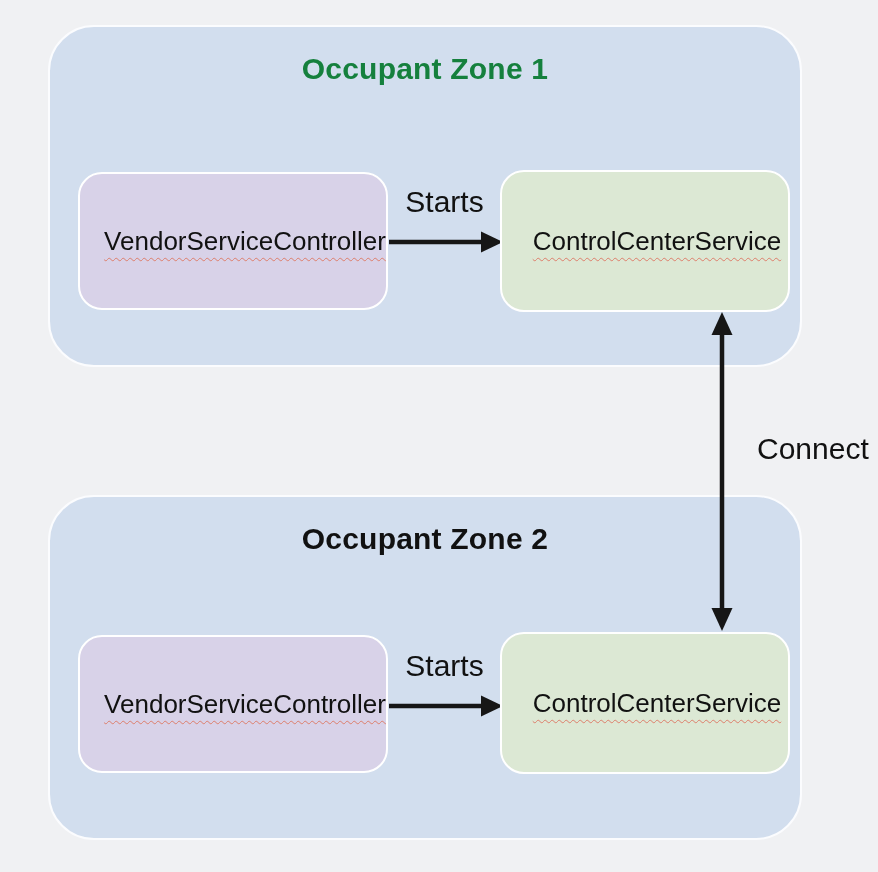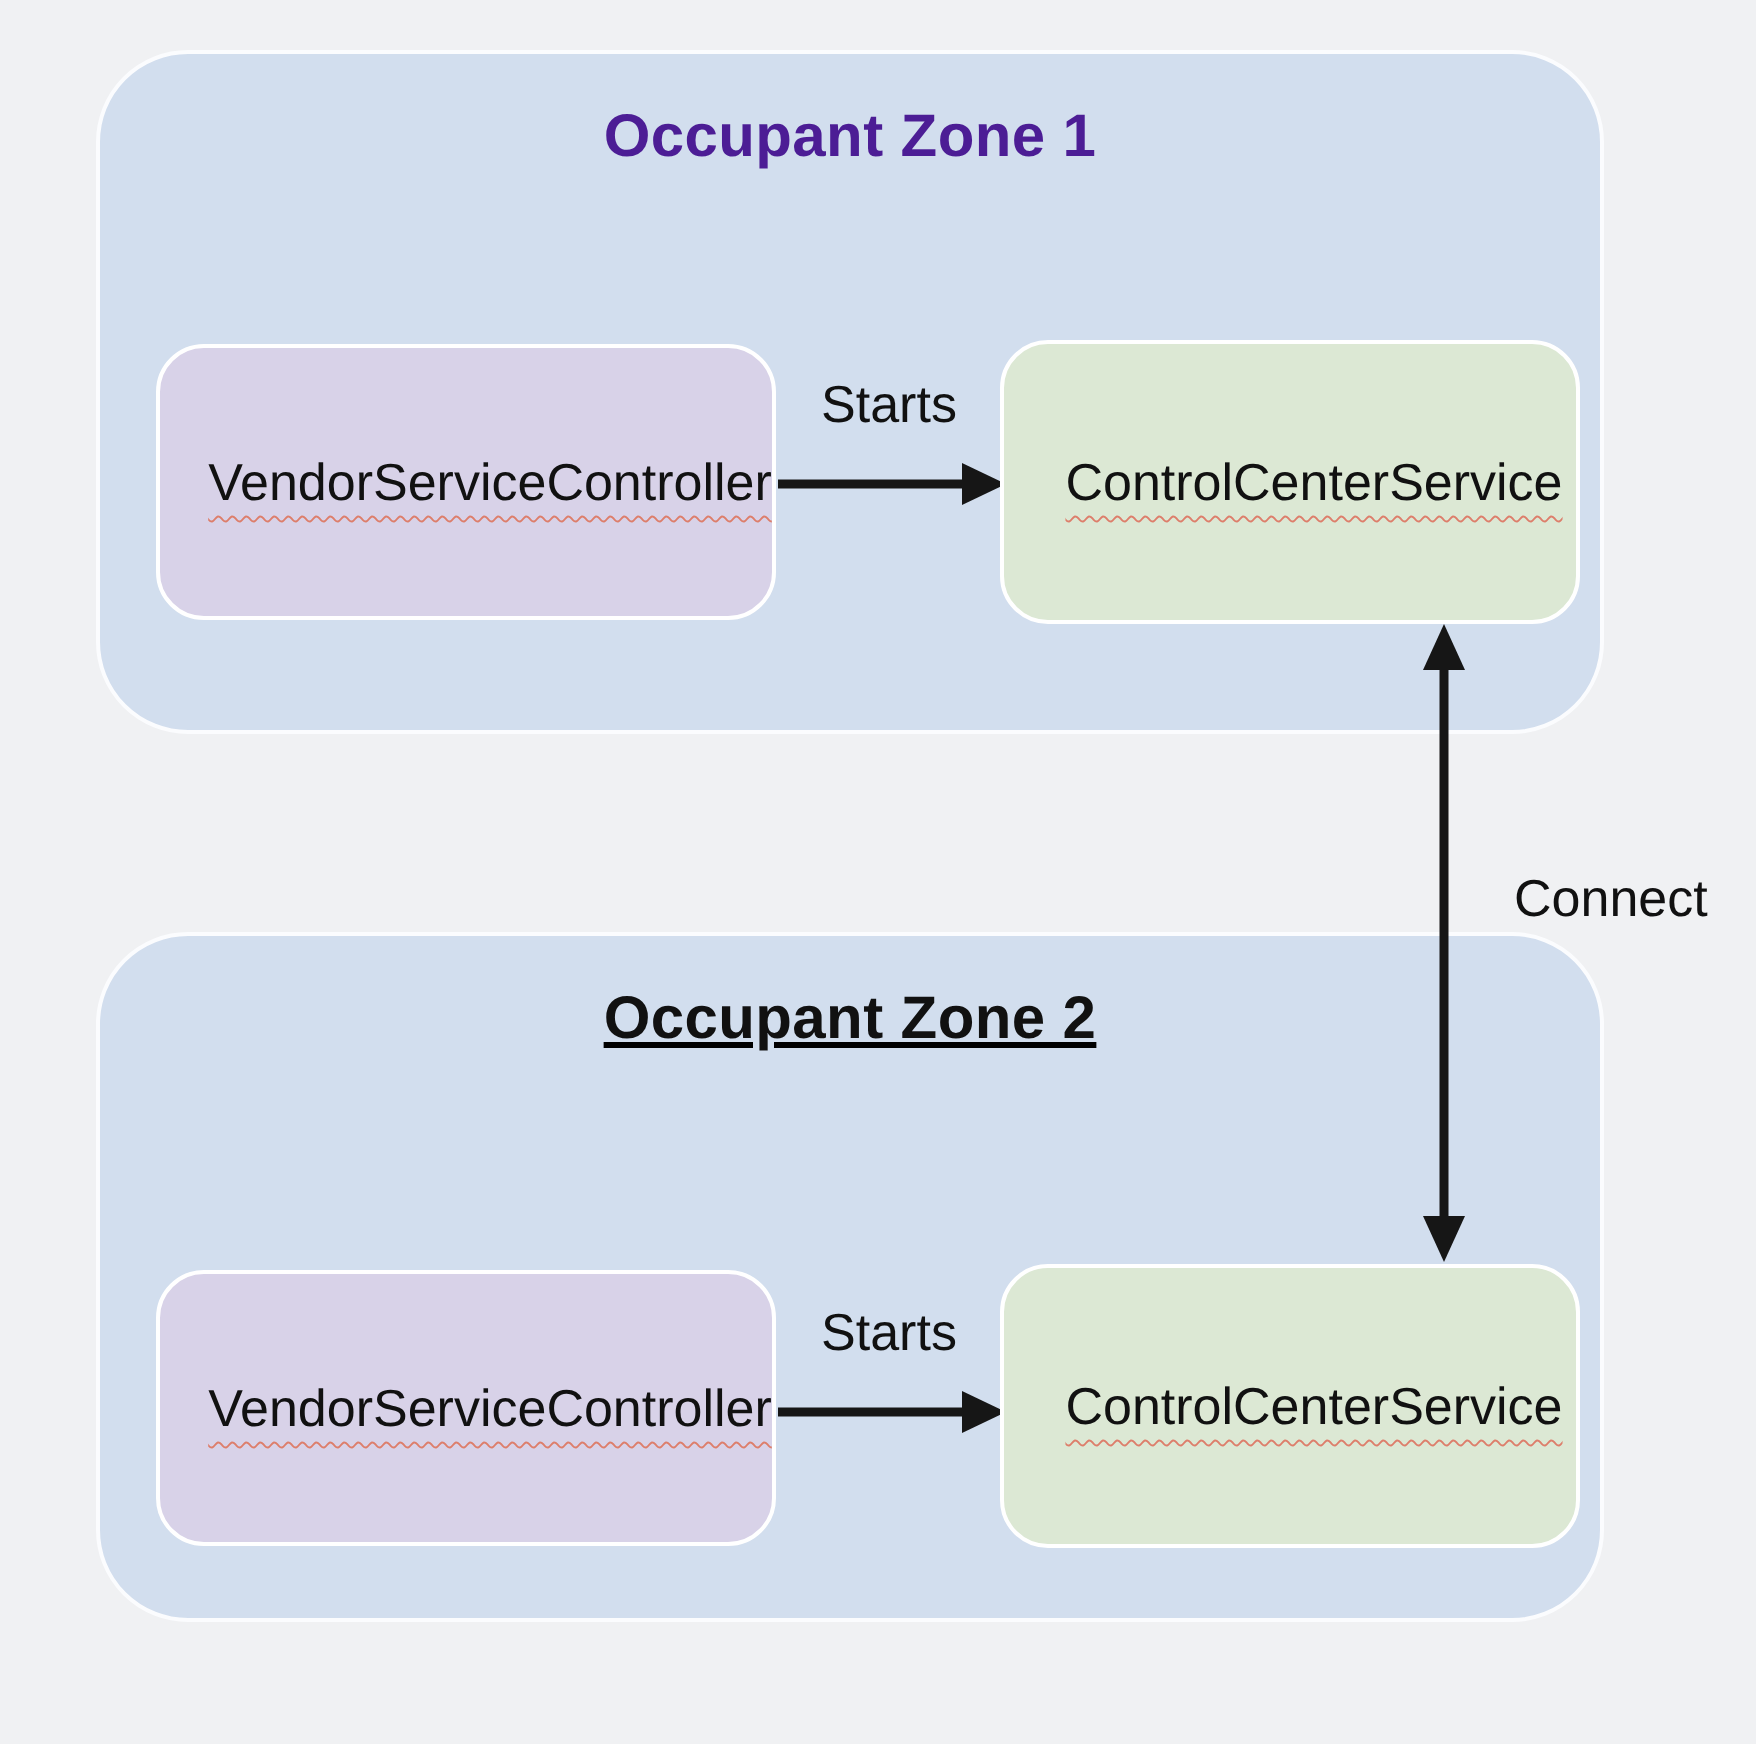--- a/index.html
+++ b/index.html
@@ -16,21 +16,21 @@
   .zone {
     position: absolute;
     left: 48px;
     width: 754px;
     border: 2px solid #fbfcfe;
     border-radius: 46px;
     box-sizing: border-box;
     z-index: 0;
   }
   #zone1 { top: 25px;  height: 342px; }
-  #zone2 { top: 466px; height: 345px; text-decoration: underline; }
+  #zone2 { top: 495px; height: 345px; }
   .zone-title {
     margin-top: 24px;
     width: 100%;
     text-align: center;
     font-size: 30px;
     font-weight: bold;
     line-height: 36px;
     letter-spacing: 0.2px;
   }
   #edges {
@@ -58,36 +58,36 @@
     font-size: 26px;
     line-height: 30px;
     white-space: nowrap;
     text-decoration-line: underline;
     text-decoration-style: wavy;
     text-decoration-thickness: 1px;
     text-underline-offset: 7px;
   }
   .edge-label {
     position: absolute;
-    font-size: 26px;
+    font-size: 30px;
     line-height: 30px;
     white-space: nowrap;
     z-index: 3;
   }
   #starts1 { left: 388px; top: 187px; width: 113px; text-align: center; }
   #starts2 { left: 388px; top: 651px; width: 113px; text-align: center; }
   #connect { left: 734px; top: 434px; margin-left: 23px; }
 </style>
 </head>
 <body>
 
 <div id="canvas" style="background-color: rgb(240, 241, 243);">
 
   <div class="zone" id="zone1" style="background-color: rgb(210, 222, 238); border-color: rgb(251, 252, 254);">
-    <div class="zone-title" style="color: #4c1d95;">Occupant Zone 1</div>
+    <div class="zone-title" style="color: #15803d;">Occupant Zone 1</div>
   </div>
 
   <div class="zone" id="zone2" style="background-color: rgb(210, 222, 238); border-color: rgb(251, 252, 254);">
     <div class="zone-title" style="color: rgb(17, 17, 17);">Occupant Zone 2</div>
   </div>
 
   <svg id="edges" width="878" height="872" viewBox="0 0 878 872">
     <g>
       <line x1="389" y1="242" x2="482" y2="242" stroke-width="4.5" style="stroke: rgb(22, 22, 22);"></line>
       <polygon points="481,231.5 481,252.5 503,242" style="fill: rgb(22, 22, 22);"></polygon>

